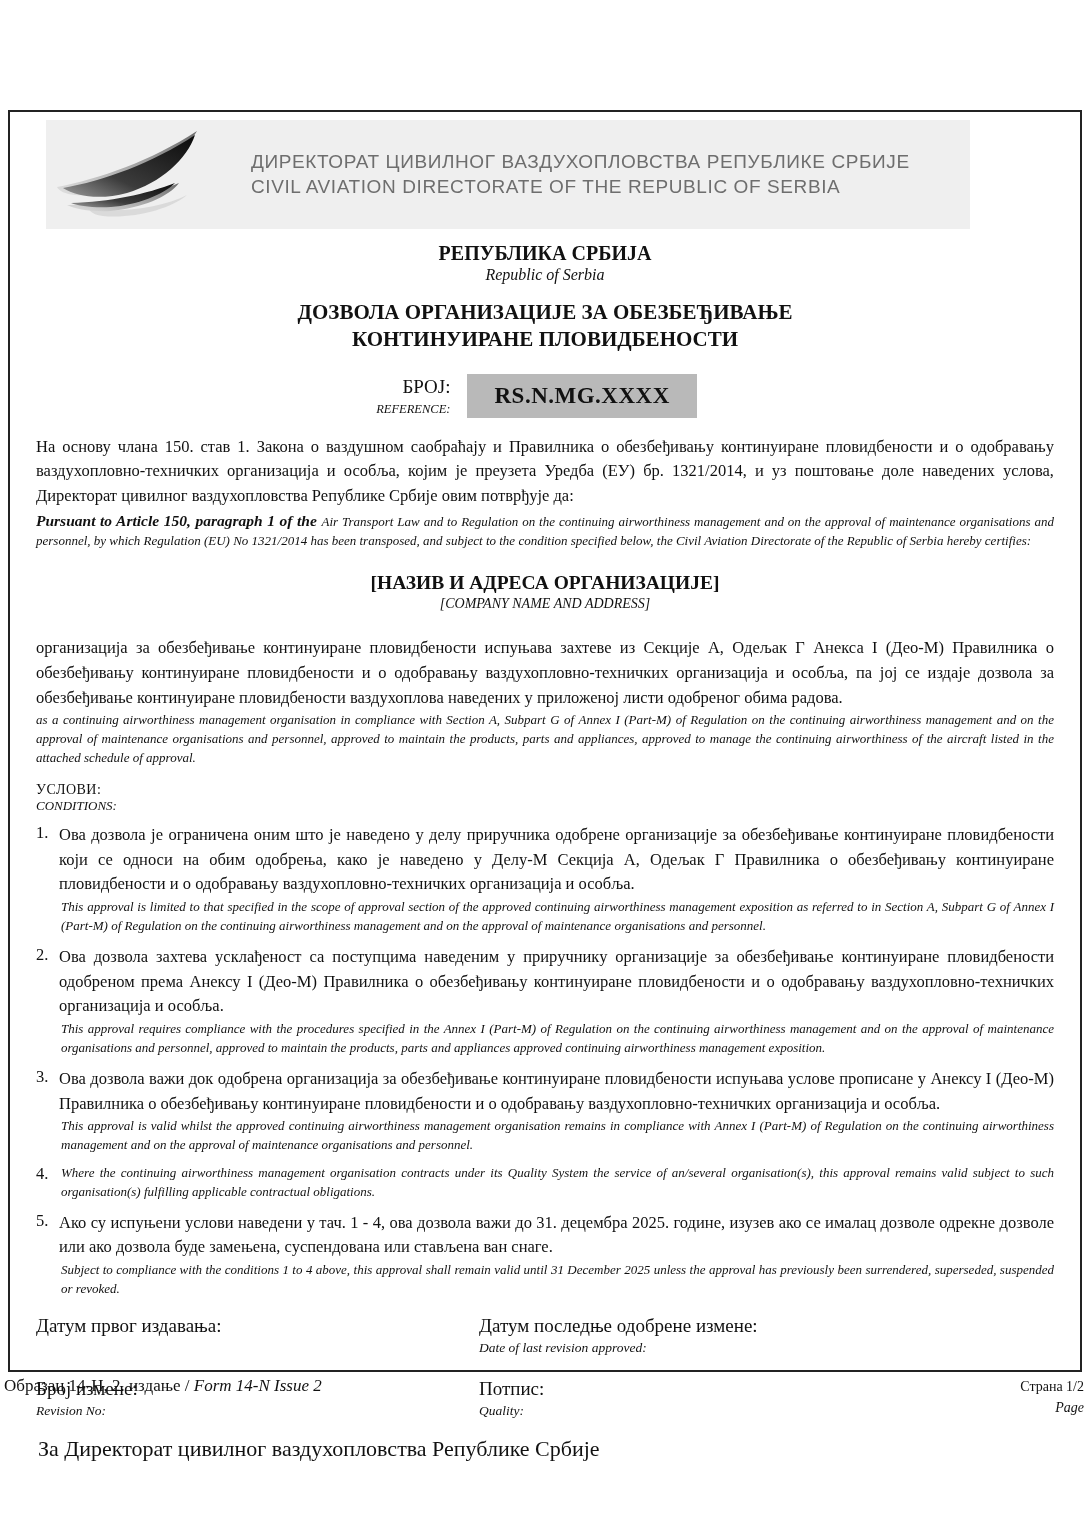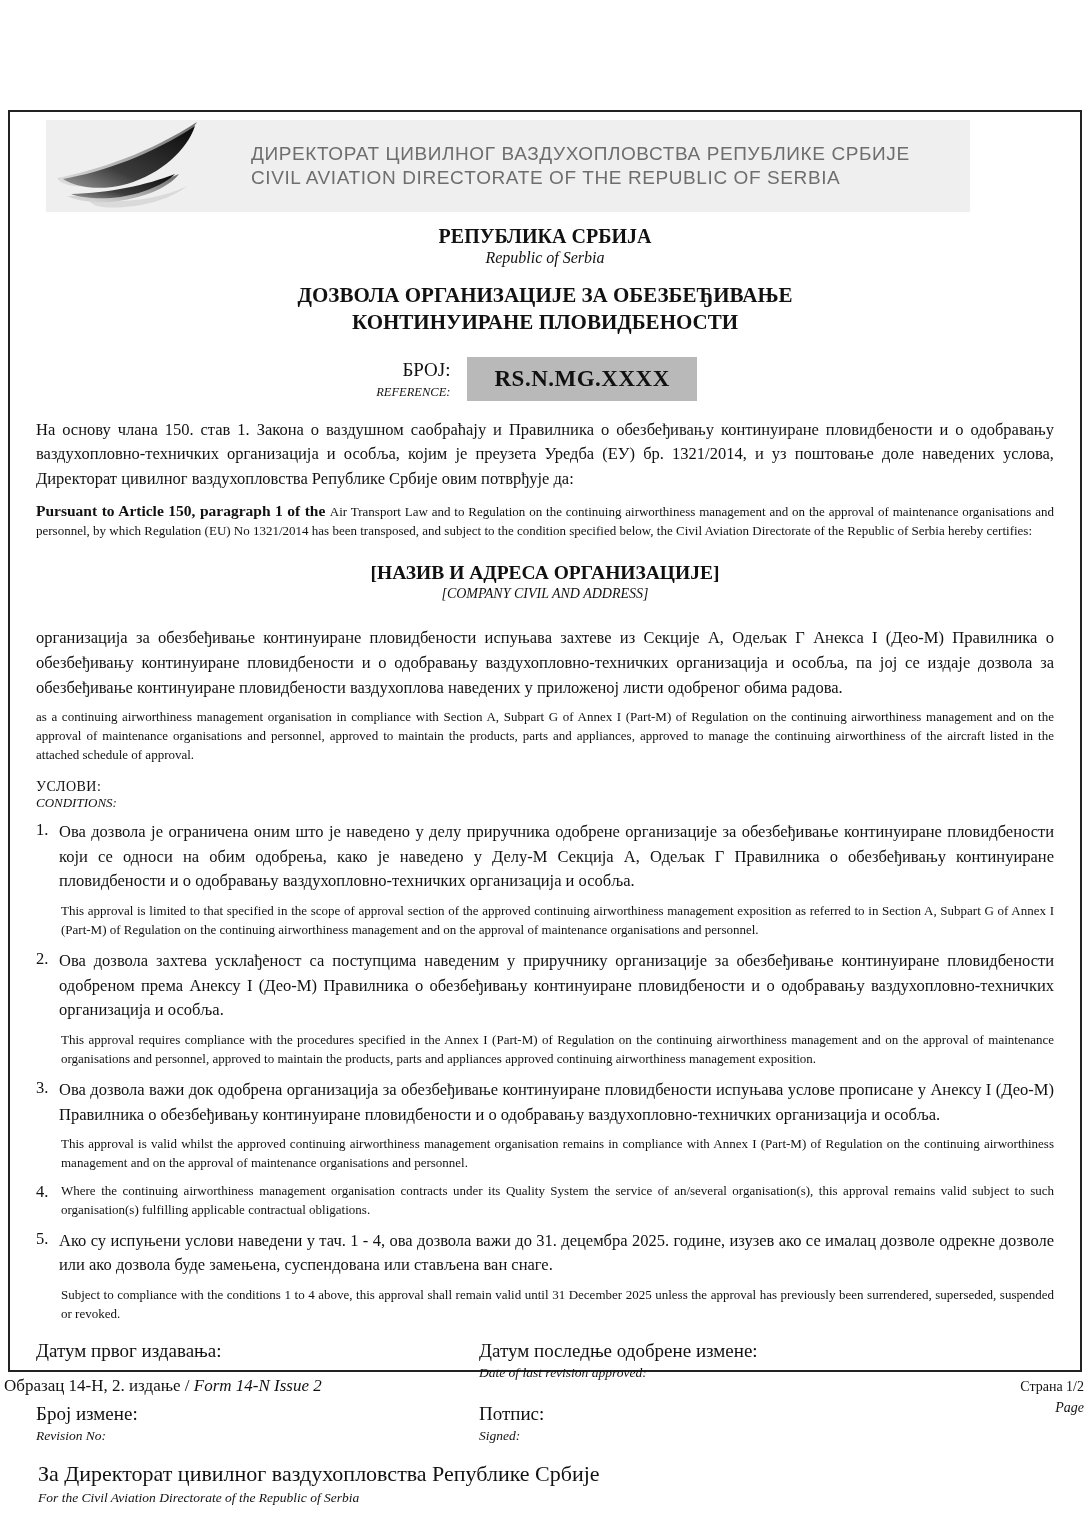--- a/index.html
+++ b/index.html
@@ -10,21 +10,21 @@
     color:#111; overflow:hidden;
   }
   .doc-border {
     position:absolute; left:8px; top:110px; width:1074px; height:1262px;
     border:2px solid #232323; background:#fff;
   }
   .doc-inner { padding:0 26px; }
 
   
   .banner {
-    margin:8px 84px 0 10px; height:92px; background:#efefef;
+    margin:8px 84px 0 10px; height:109px; background:#efefef;
     display:flex; align-items:center;
   }
   .logo-wrap { width:205px; height:90px; display:flex; align-items:center; justify-content:center; flex:0 0 auto; }
   .banner-text {
     font-family:"Liberation Sans","DejaVu Sans",sans-serif;
     color:#6e6e6e; font-size:19px; line-height:1.28; letter-spacing:0.6px;
     white-space:nowrap;
   }
 
   
@@ -42,21 +42,21 @@
   .ref-labels { text-align:right; padding-top:2px; }
   .ref-label-sr { font-size:19px; }
   .ref-label-en { font-style:italic; font-size:12.5px; margin-top:4px; }
   .ref-box {
     background:#b9b9b9; padding:9px 27px;
     font-weight:bold; font-size:23px; letter-spacing:0.5px;
   }
 
   
   .para-sr { font-size:16.5px; line-height:1.5; text-align:justify; }
-  .para-en { font-size:13px; line-height:1.45; text-align:justify; margin-top:8px; }
+  .para-en { font-style:italic; font-size:13px; line-height:1.45; text-align:justify; margin-top:1px; }
   .intro-block { margin-top:17px; }
   .en-lead { font-size:15.5px; font-weight:bold; }
 
   .company-sr { margin-top:21px; font-weight:bold; font-size:19.5px; }
   .company-en { font-style:italic; font-size:14px; margin-top:2px; }
   .grant-block { margin-top:24px; }
 
   
   .cond-head-sr { margin-top:14px; font-size:14px; letter-spacing:0.5px; }
   .cond-head-en { font-style:italic; font-size:13px; }
@@ -137,21 +137,21 @@
       </div>
       <div class="ref-box">RS.N.MG.XXXX</div>
     </div>
 
     <div class="intro-block">
       <div class="para-sr">На основу члана 150. став 1. Закона о ваздушном саобраћају и Правилника о обезбеђивању континуиране пловидбености и о одобравању ваздухопловно-техничких организација и особља, којим је преузета Уредба (ЕУ) бр. 1321/2014, и уз поштовање доле наведених услова, Директорат цивилног ваздухопловства Републике Србије овим потврђује да:</div>
       <div class="para-en"><span class="en-lead">Pursuant to Article 150, paragraph 1 of the </span><span>Air Transport Law and to Regulation on the continuing airworthiness management and on the approval of maintenance organisations and personnel, by which Regulation (EU) No 1321/2014 has been transposed, and subject to the condition specified below, the Civil Aviation Directorate of the Republic of Serbia hereby certifies:</span></div>
     </div>
 
     <div class="c company-sr">[НАЗИВ И АДРЕСА ОРГАНИЗАЦИЈЕ]</div>
-    <div class="c company-en">[COMPANY CIVIL AND ADDRESS]</div>
+    <div class="c company-en">[COMPANY NAME AND ADDRESS]</div>
 
     <div class="grant-block">
       <div class="para-sr">организација за обезбеђивање континуиране пловидбености испуњава захтеве из Секције А, Одељак Г Анекса I (Део-М) Правилника о обезбеђивању континуиране пловидбености и о одобравању ваздухопловно-техничких организација и особља, па јој се издаје дозвола за обезбеђивање континуиране пловидбености ваздухоплова наведених у приложеној листи одобреног обима радова.</div>
       <div class="para-en">as a continuing airworthiness management organisation in compliance with Section A, Subpart G of Annex I (Part-M) of Regulation on the continuing airworthiness management and on the approval of maintenance organisations and personnel, approved to maintain the products, parts and appliances, approved to manage the continuing airworthiness of the aircraft listed in the attached schedule of approval.</div>
     </div>
 
     <div class="cond-head-sr">УСЛОВИ:</div>
     <div class="cond-head-en">CONDITIONS:</div>
 
     <div class="cond-item">
@@ -186,27 +186,26 @@
       <div>
         <div class="field-label">Датум последње одобрене измене:</div>
         <div class="field-sub">Date of last revision approved:</div>
       </div>
       <div>
         <div class="field-label">Број измене:</div>
         <div class="field-sub">Revision No:</div>
       </div>
       <div>
         <div class="field-label">Потпис:</div>
-        <div class="field-sub">Signed:</div>
+        <div class="field-sub">Quality:</div>
       </div>
     </div>
 
     <div class="signature-block">
       <div class="sig-sr">За Директорат цивилног ваздухопловства Републике Србије</div>
-      <div class="sig-en">For the Civil Aviation Directorate of the Republic of Serbia</div>
     </div>
 
   </div>
 </div>
 
 <div class="footer">
   <div class="footer-left"><span>Образац 14-Н, 2. издање / </span><span class="it">Form 14-N Issue 2</span></div>
   <div class="footer-right"><span>Страна 1/2</span><span class="it">Page</span></div>
 </div>
 

